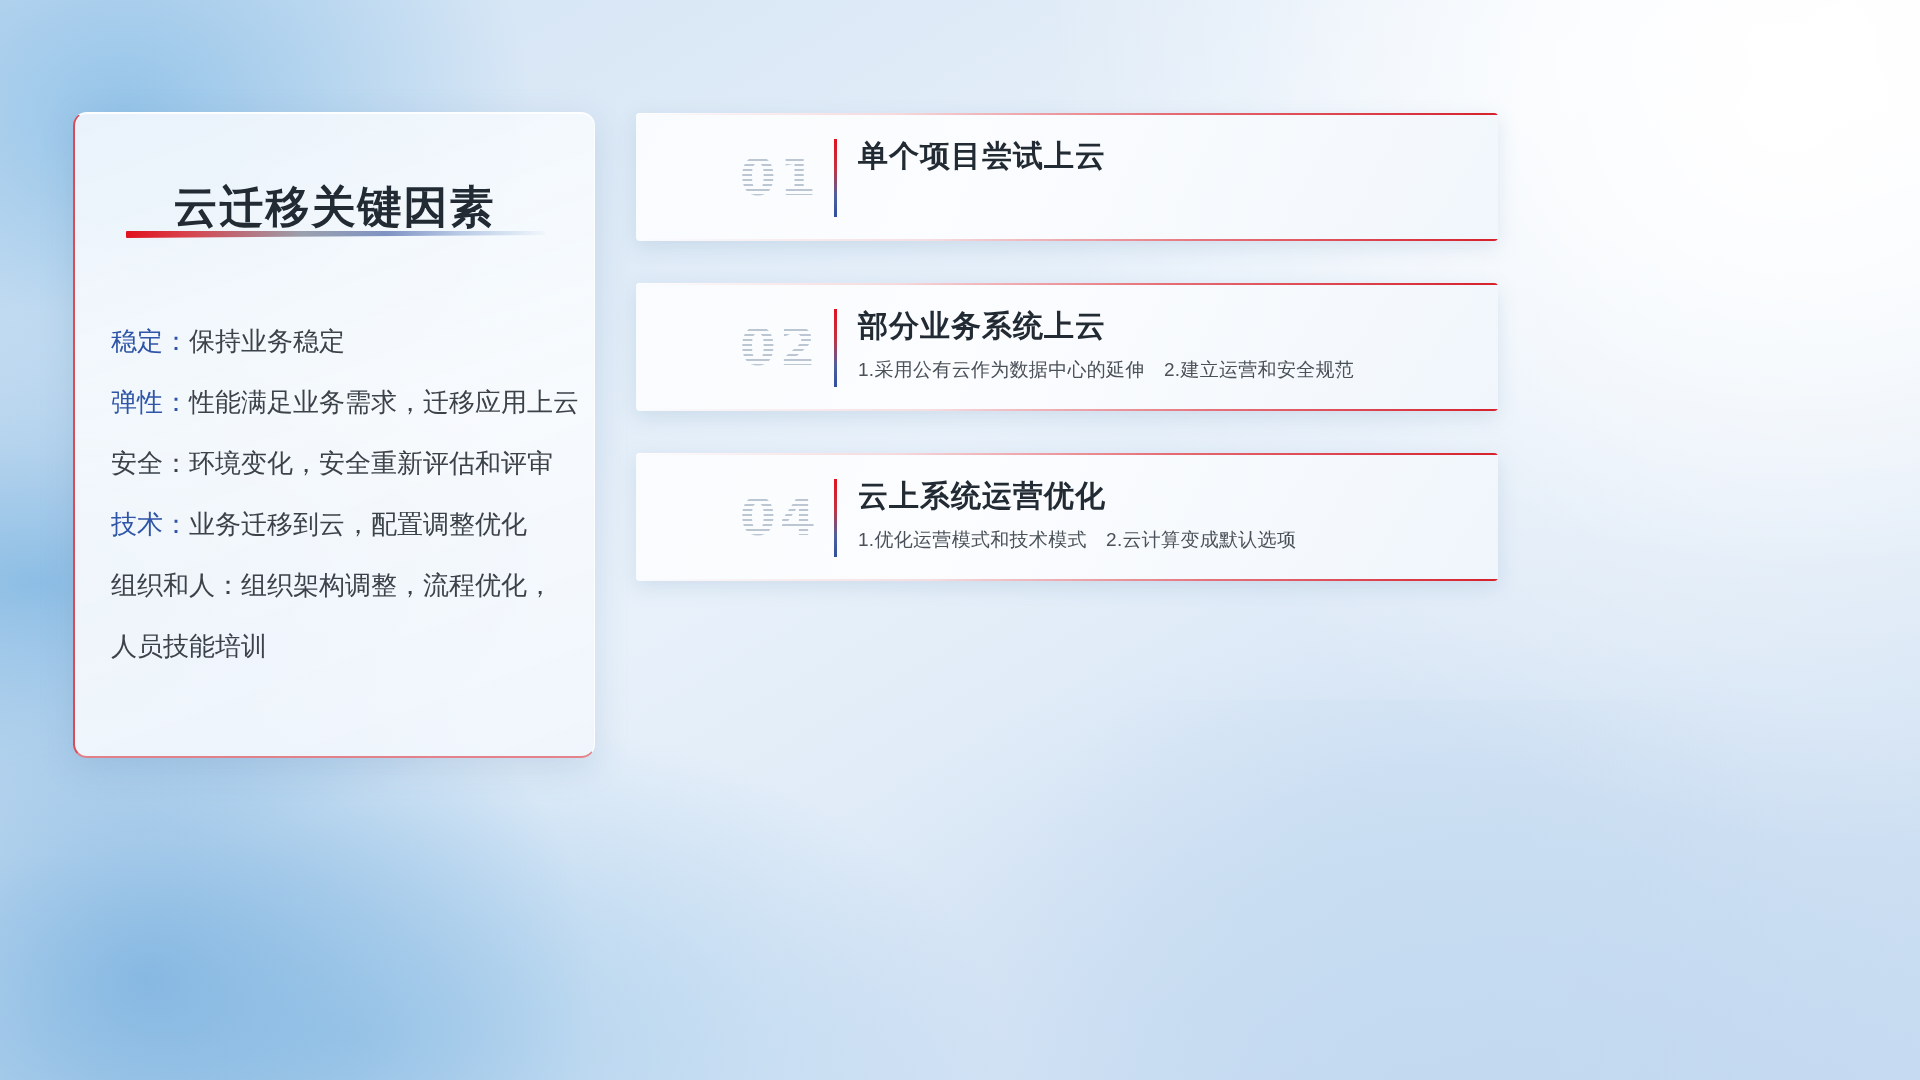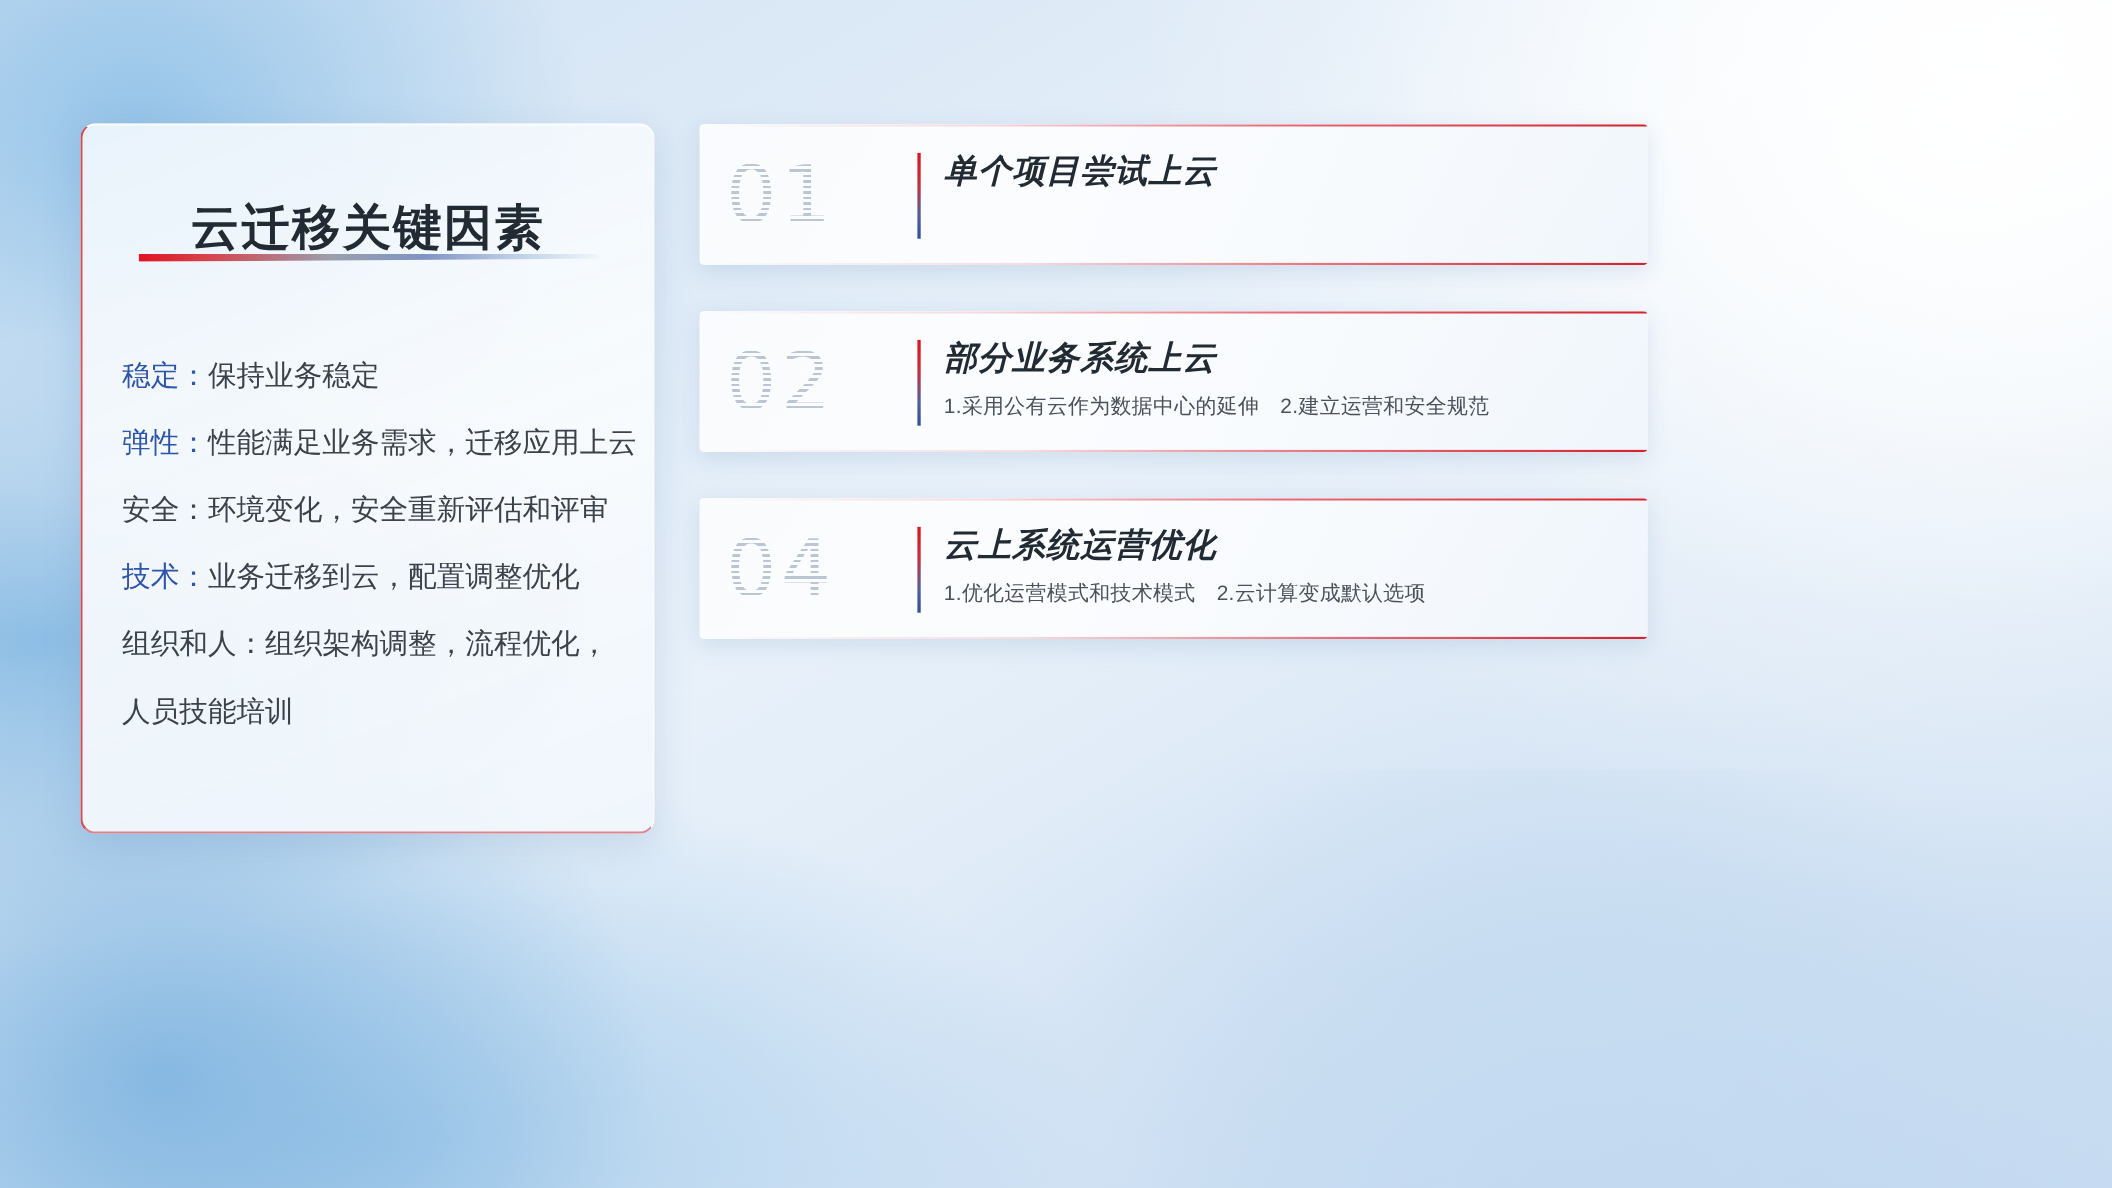--- a/index.html
+++ b/index.html
@@ -98,42 +98,41 @@
   .card::after{
     content:"";position:absolute;left:0;right:0;top:0;height:2px;
     background:linear-gradient(90deg,rgba(255,255,255,0) 0%,rgba(233,150,158,.35) 30%,rgba(224,70,80,.8) 62%,#d6212c 100%);
   }
   .card::before{
     content:"";position:absolute;left:0;right:0;bottom:0;height:2px;
     background:linear-gradient(90deg,rgba(255,255,255,0) 0%,rgba(233,150,158,.30) 34%,rgba(224,70,80,.75) 66%,#d6212c 100%);
   }
   .card-num{
     position:absolute;left:24px;top:16px;width:160px;height:96px;
-    font-size:72px;font-weight:400;letter-spacing:4px;line-height:96px;
-    text-align:left;
+    font-size:52px;font-weight:700;letter-spacing:4px;line-height:96px;
+    text-align:right;
     color:transparent;
     background-image:repeating-linear-gradient(180deg,
         rgba(120,140,165,.48) 0px, rgba(120,140,165,.48) 2px,
         rgba(255,255,255,0) 2px, rgba(255,255,255,0) 5px);
     -webkit-background-clip:text;background-clip:text;
     font-family:"DejaVu Sans",sans-serif;
     user-select:none;
   }
   .card-divider{
     position:absolute;left:198px;top:26px;width:3px;height:78px;
     background:linear-gradient(180deg,#e0131f 0%,#c3323f 38%,#51609b 72%,#2f4f9e 100%);
   }
   .card-body{
     position:absolute;left:222px;right:26px;top:20px;
   }
   .card-title{
     font-size:30px;font-weight:700;color:#222b33;letter-spacing:1px;
     line-height:46px;
     font-family:"Liberation Sans","DejaVu Sans",sans-serif;
-    font-style:italic;
   }
   .card-desc{
     margin-top:6px;
     font-size:19px;color:#4a5158;letter-spacing:.3px;
     line-height:30px;white-space:nowrap;
     font-family:"Liberation Sans","DejaVu Sans",sans-serif;
   }
 </style>
 </head>
 <body>

